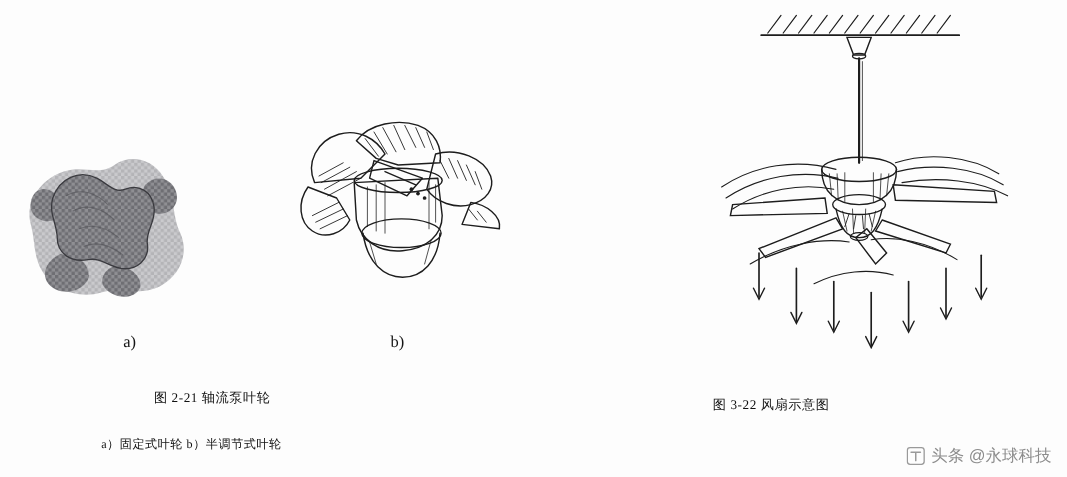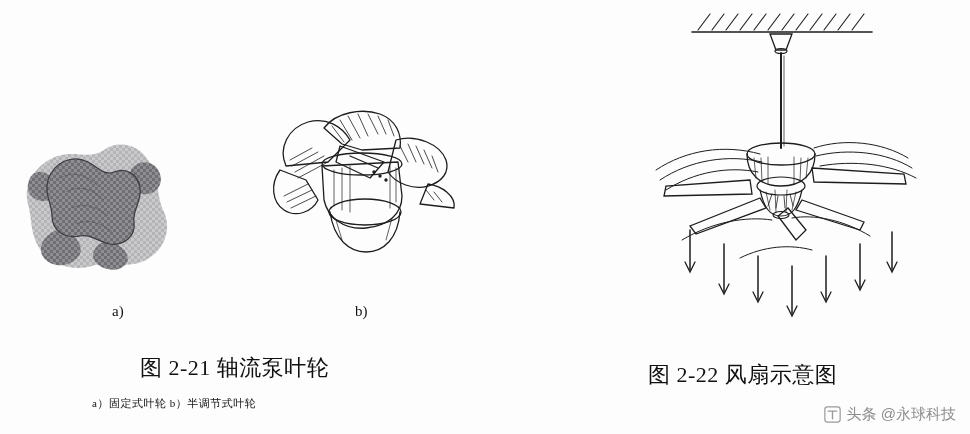--- a/index.html
+++ b/index.html
@@ -47,21 +47,21 @@
     position: absolute;
     font-size: 15px;
     font-family: "Liberation Serif", serif;
     color: #141414;
   }
   .sublabel-a { left: 112px; top: 303px; }
   .sublabel-b { left: 355px; top: 303px; }
 
   .caption {
     position: absolute;
-    font-size: 22px;
+    font-size: 12px;
     letter-spacing: 0.5px;
     color: #111;
     white-space: nowrap;
   }
   .caption-left-main { left: 140px; top: 353px; }
   .caption-left-sub  { left: 92px;  top: 396px; font-size: 11px; }
 
   
   .fig-right {
     position: absolute;
@@ -325,21 +325,21 @@
             </g>
             <g>
               <line x1="272" y1="224" x2="272" y2="262"></line>
               <path d="M267 254 L272 264 L277 254" stroke-width="1.3"></path>
             </g>
           </g>
         </g>
       </svg>
     </div>
 
-    <div class="caption" style="left:48px; top:360px;">图 2-22   风扇示意图</div>
+    <div class="caption" style="left:48px; top:360px;">图 3-22   风扇示意图</div>
   </div>
 
   <div class="watermark">
     <span class="wm-icon">
       <svg viewBox="0 0 20 20" width="17" height="17" xmlns="http://www.w3.org/2000/svg">
         <rect x="1" y="1" width="18" height="18" rx="3" fill="none" stroke="#9a9a9a" stroke-width="1.4"></rect>
         <path d="M5 6 L15 6 M10 6 L10 15" stroke="#9a9a9a" stroke-width="1.6" fill="none" stroke-linecap="round"></path>
       </svg>
     </span>
     <span>头条 @永球科技</span>

